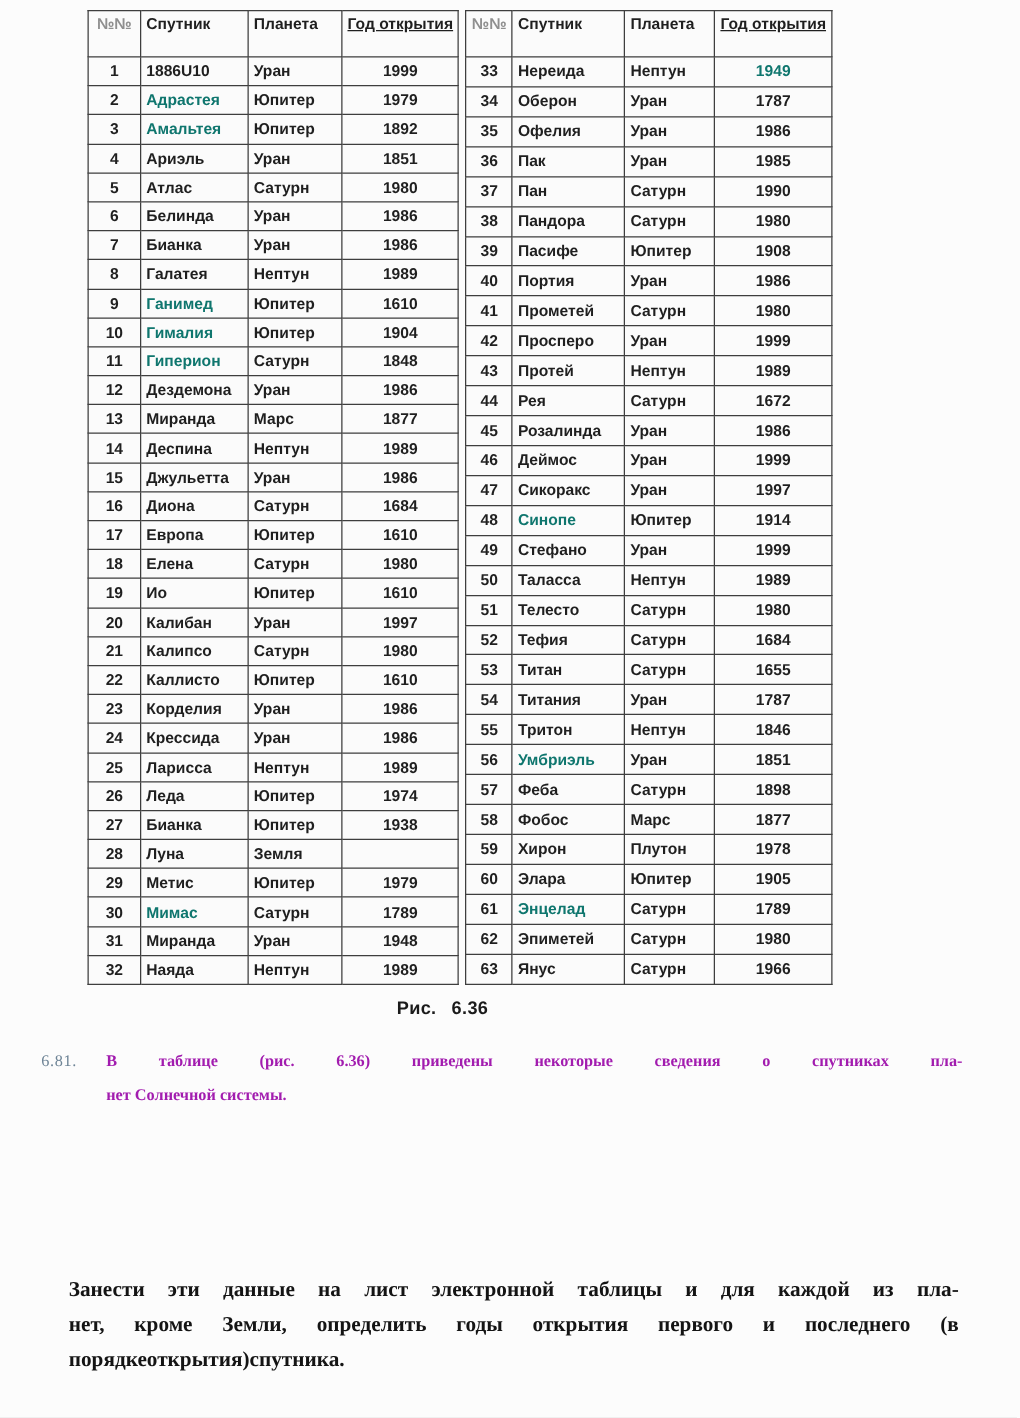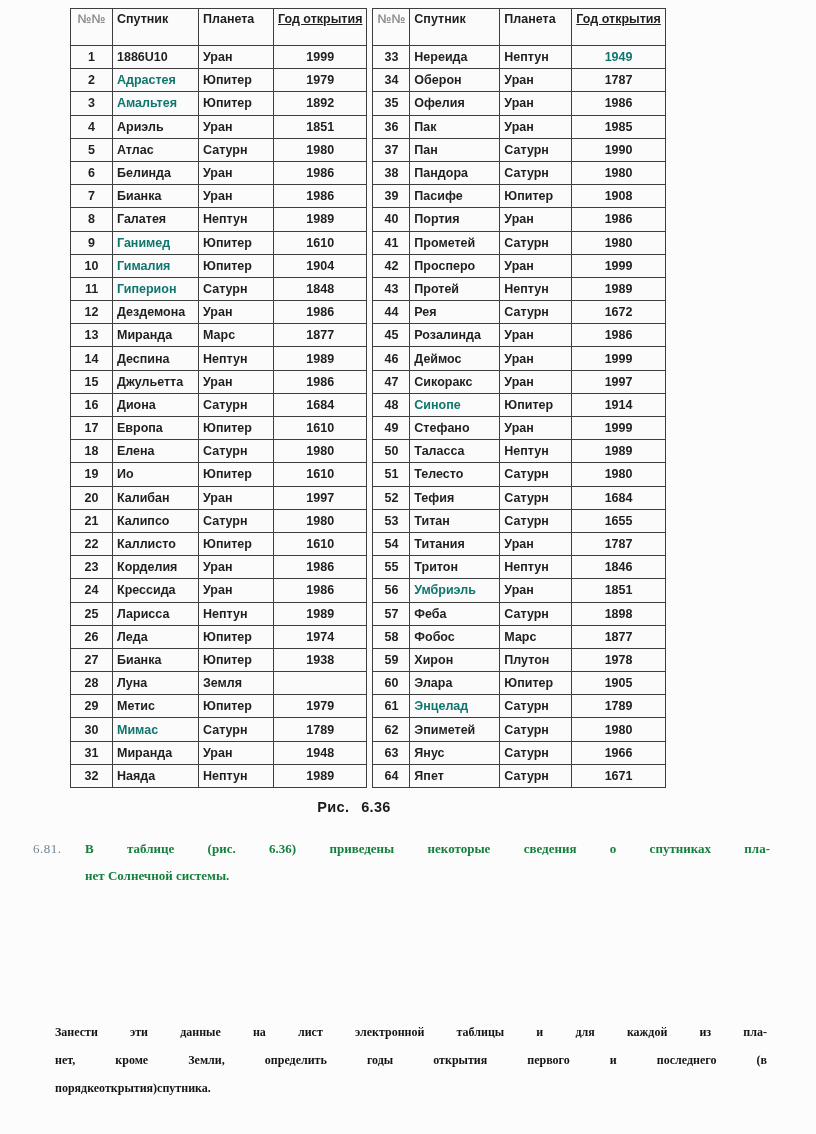--- a/index.html
+++ b/index.html
@@ -39,24 +39,24 @@
   }
   .caption .cap-num{margin-left:12px;}
   
   .problem{
     position:absolute;left:33px;top:835px;width:737px;display:flex;
     font-family:"Liberation Serif",serif;font-size:13px;line-height:27px;
   }
   .problem-number{
     flex:0 0 44px;color:#6e8496;font-weight:normal;letter-spacing:.5px;
   }
-  .problem-text{flex:1;color:#15803d;font-weight:bold;margin-left:8px;}
+  .problem-text{flex:1;color:#a21caf;font-weight:bold;margin-left:8px;}
   .task{
     position:absolute;left:55px;top:1018px;width:712px;
-    font-family:"Liberation Serif",serif;font-size:12px;line-height:28px;
+    font-family:"Liberation Serif",serif;font-size:17px;line-height:28px;
     color:#141414;font-weight:bold;
   }
   .line{white-space:nowrap;}
   .line.justify{text-align:justify;text-align-last:justify;white-space:normal;
     word-spacing:1px;}
 </style>
 </head>
 <body>
 
 <div class="page">
@@ -467,26 +467,20 @@
             <td class="sat">Эпиметей</td>
             <td class="planet">Сатурн</td>
             <td class="year">1980</td>
           </tr>
           <tr>
             <td class="num">63</td>
             <td class="sat">Янус</td>
             <td class="planet">Сатурн</td>
             <td class="year">1966</td>
           </tr>
-          <tr>
-            <td class="num">64</td>
-            <td class="sat">Япет</td>
-            <td class="planet">Сатурн</td>
-            <td class="year">1671</td>
-          </tr>
         </tbody>
       </table>
   </div>
 
   <div class="caption">
     <span>Рис.</span><span class="cap-num">6.36</span>
   </div>
 
   <div class="problem">
     <span class="problem-number">6.81.</span>

